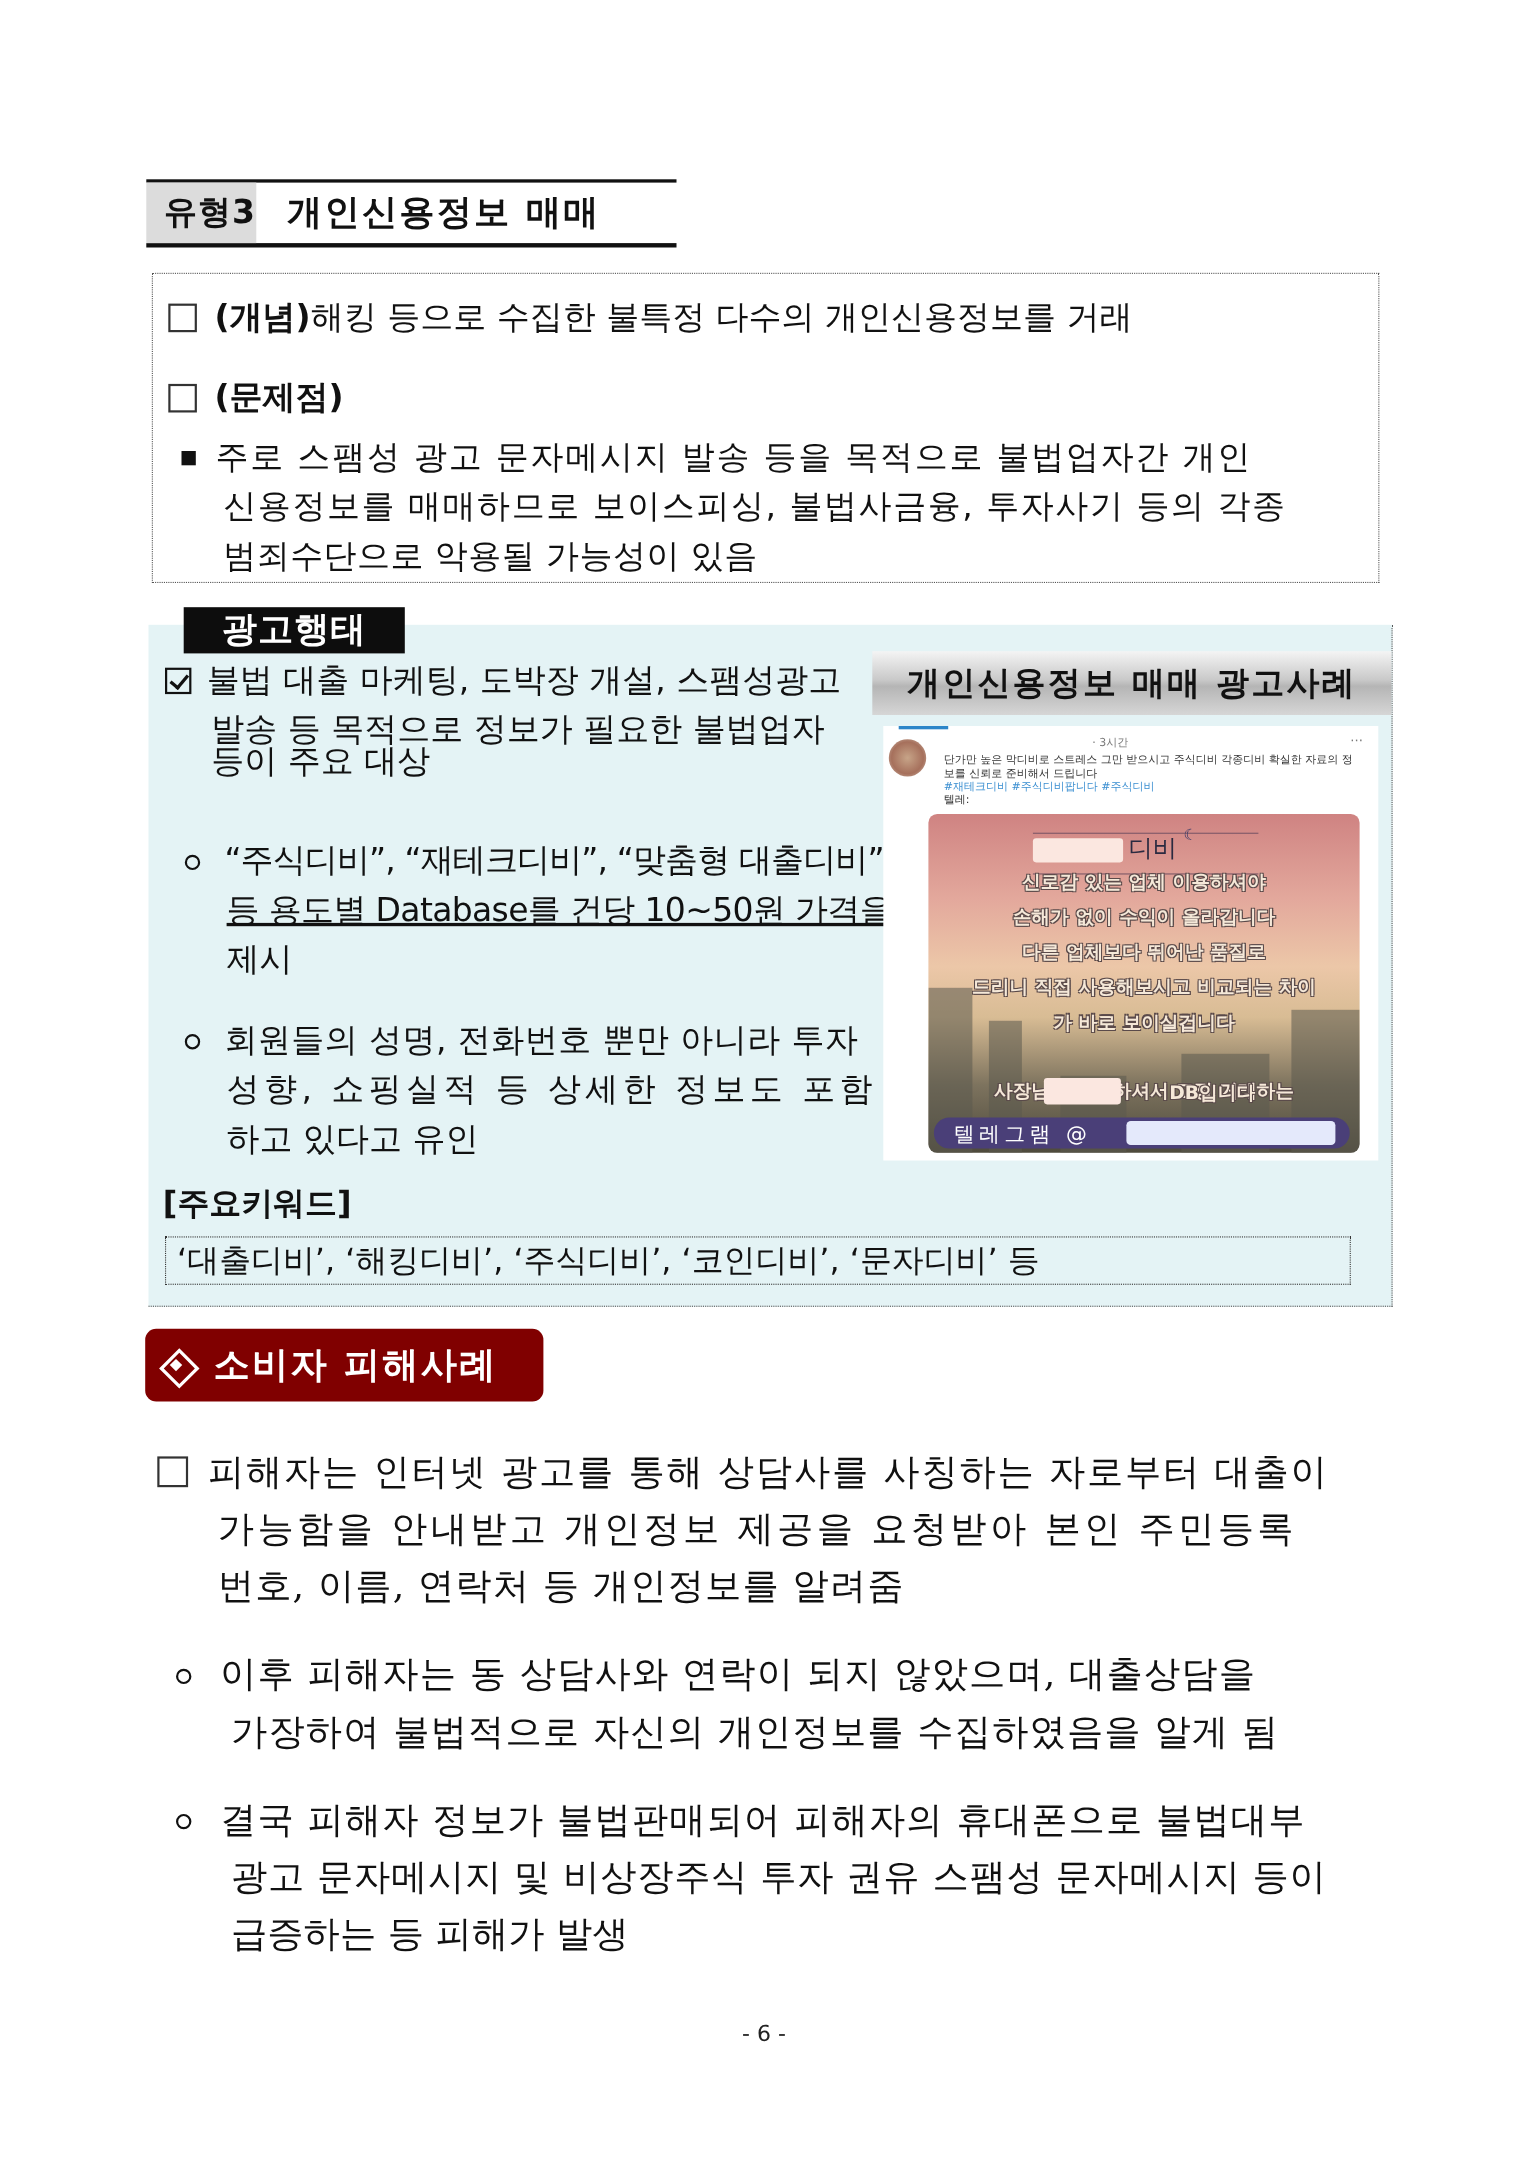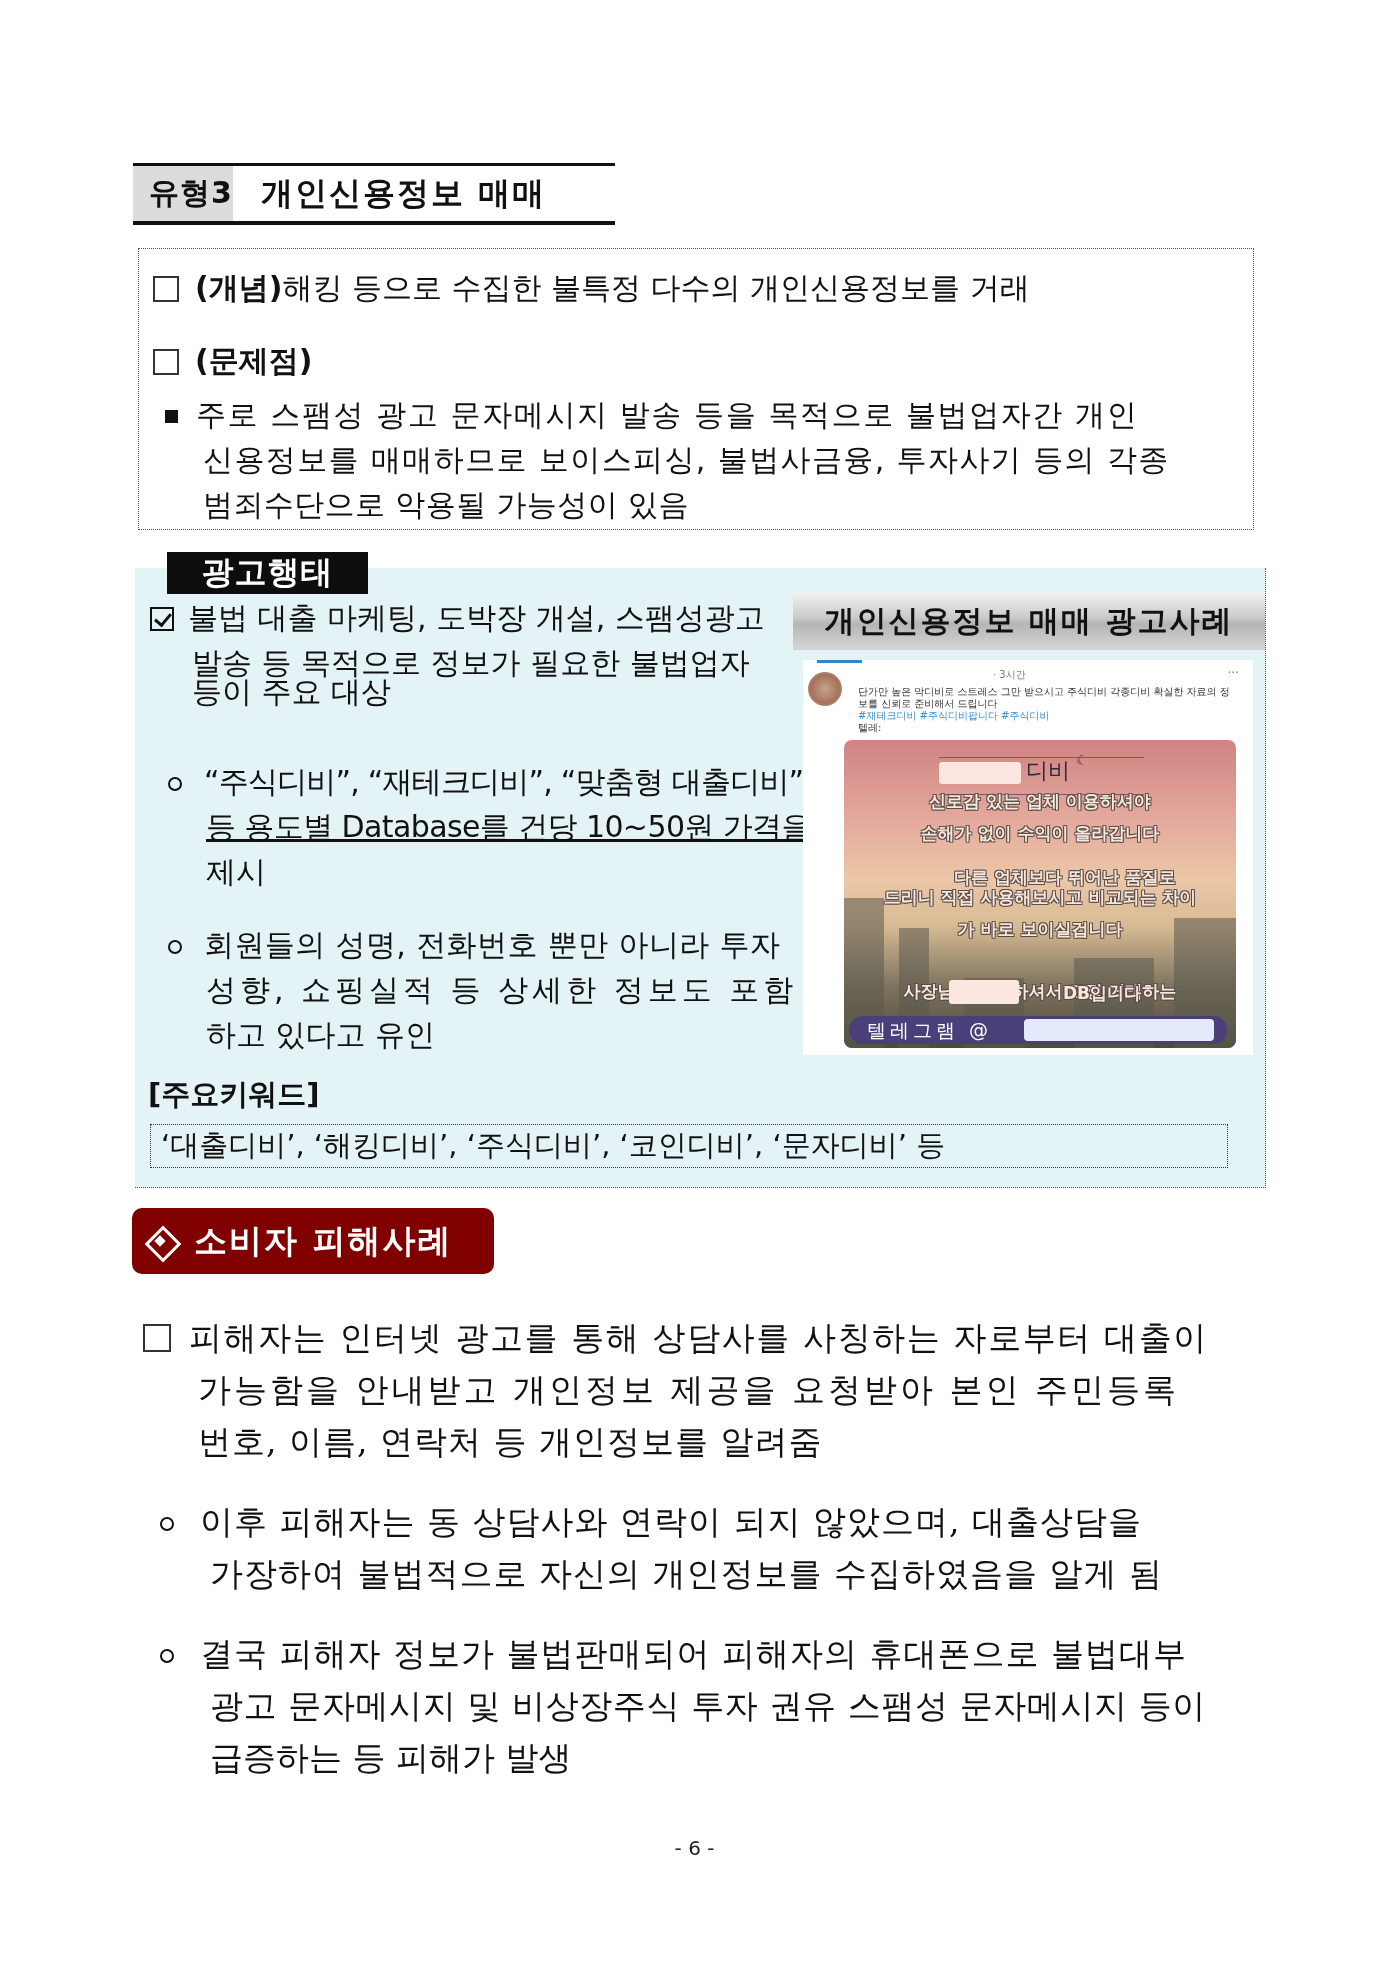--- a/index.html
+++ b/index.html
@@ -139,21 +139,21 @@
     <div class="bldg" style="left:120px; width:60px; height:70px;"></div>
     <div class="bldg" style="left:230px; width:80px; height:90px;"></div>
     <div class="bldg" style="left:330px; width:62px; height:130px;"></div>
     <div class="sky-line"></div>
     <div class="sky-line2"></div>
     <div class="redact" style="left:95px; top:22px; width:82px; height:22px;"></div>
     <div class="p-title" style="left:182px; top:16px;">디비</div>
     <div class="moon" style="left:232px; top:12px;">☾</div>
     <div class="p-line" style="top:50px;">신로감 있는 업체 이용하셔야</div>
     <div class="p-line" style="top:82px;">손해가 없이 수익이 올라갑니다</div>
-    <div class="p-line" style="top:126px;margin-left:25px;">다른 업체보다 뛰어난 품질로</div>
+    <div class="p-line" style="top:114px;">다른 업체보다 뛰어난 품질로</div>
     <div class="p-line" style="top:146px;">드리니 직접 사용해보시고 비교되는 차이</div>
     <div class="p-line" style="top:178px;">가 바로 보이실겁니다</div>
     <div class="p-line" style="top:210px;margin-top:30px;">사장님들 만족하셔서 고정 거래하는</div>
     <div class="redact" style="left:105px; top:240px; width:70px; height:24px;"></div>
     <div class="p-line" style="top:242px; left:62px;">DB입니다</div>
     <div class="tg-bar">
       <span class="tg-label">텔레그램 @</span>
       <span class="tg-field"></span>
     </div>
   </div>

